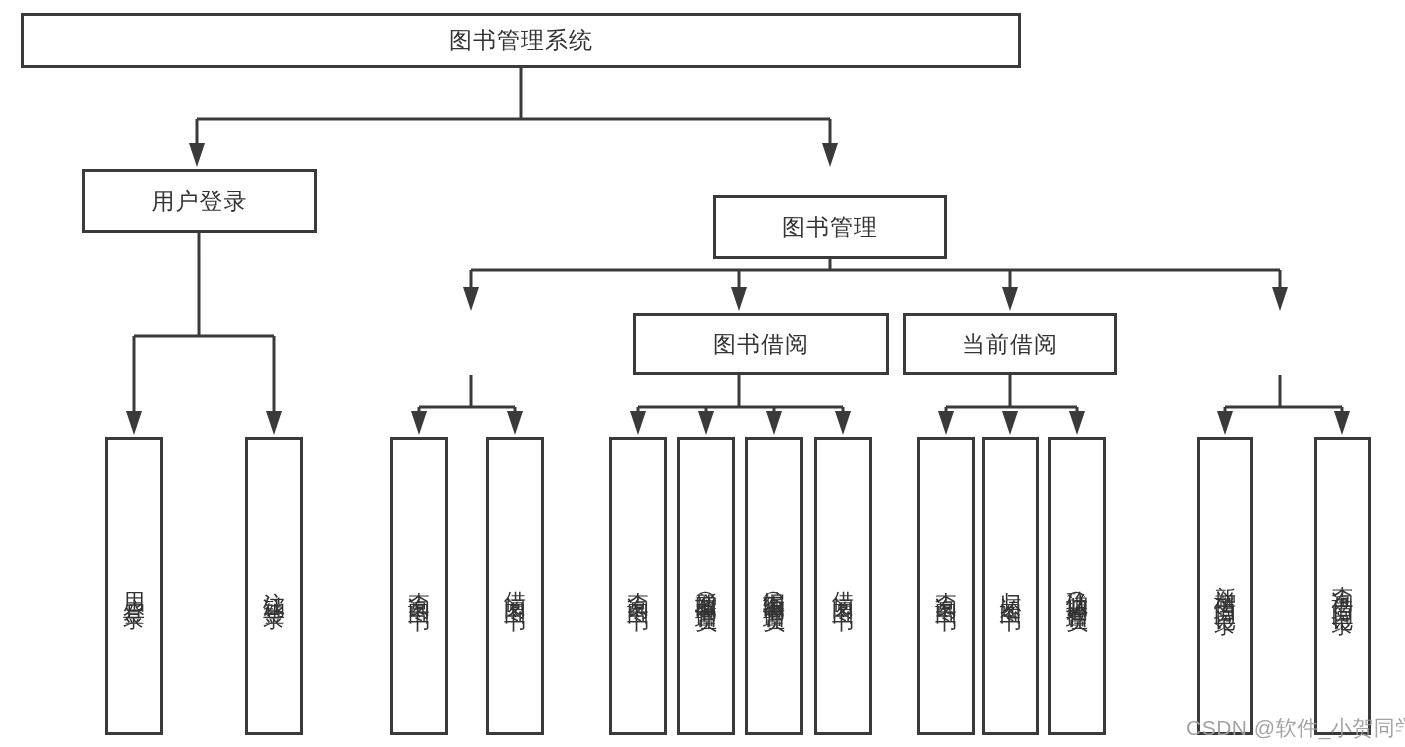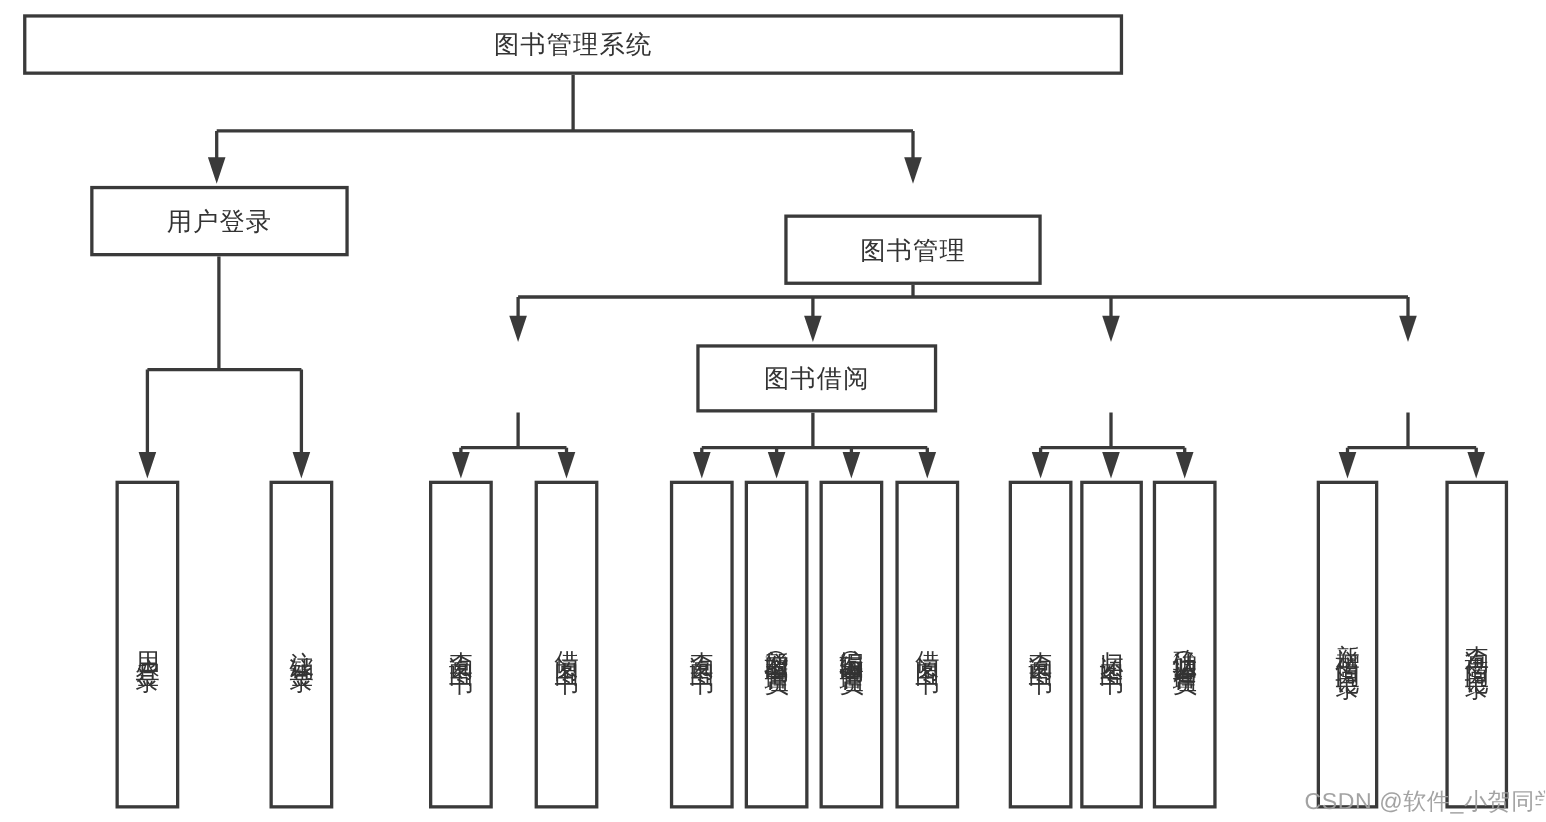--- a/index.html
+++ b/index.html
@@ -102,21 +102,22 @@
       <polygon points="1217,411 1233,411 1225,435"></polygon>
       <polygon points="1334,411 1350,411 1342,435"></polygon>
     </g>
   </svg>
 
   <div class="hbox" style="left:21px;top:13px;width:1000px;height:55px;">图书管理系统</div>
 
   <div class="hbox" style="left:82px;top:169px;width:235px;height:64px;">用户登录</div>
   <div class="hbox" style="left:713px;top:169px;width:234px;height:64px;margin-top:26px;">图书管理</div>
 
-  <div class="hbox" style="left:633px;top:313px;width:219px;height:62px;">图书借阅</div>
+  <div class="hbox" style="left:633px;top:313px;width:256px;height:62px;">图书借阅</div>
+  <div class="hbox" style="left:903px;top:313px;width:214px;height:62px;">当前借阅</div>
 
   <div class="vbox" style="left:105px;top:437px;width:58px;height:298px;">用户登录</div>
   <div class="vbox" style="left:245px;top:437px;width:58px;height:298px;">注销登录</div>
 
   <div class="vbox" style="left:390px;top:437px;width:58px;height:298px;">查询图书</div>
   <div class="vbox" style="left:486px;top:437px;width:58px;height:298px;">借阅图书</div>
 
   <div class="vbox" style="left:609px;top:437px;width:58px;height:298px;">查询图书</div>
   <div class="vbox" style="left:677px;top:437px;width:58px;height:298px;letter-spacing:3px;">新增图书（管理员）</div>
   <div class="vbox" style="left:745px;top:437px;width:58px;height:298px;letter-spacing:3px;">编辑图书（管理员）</div>

